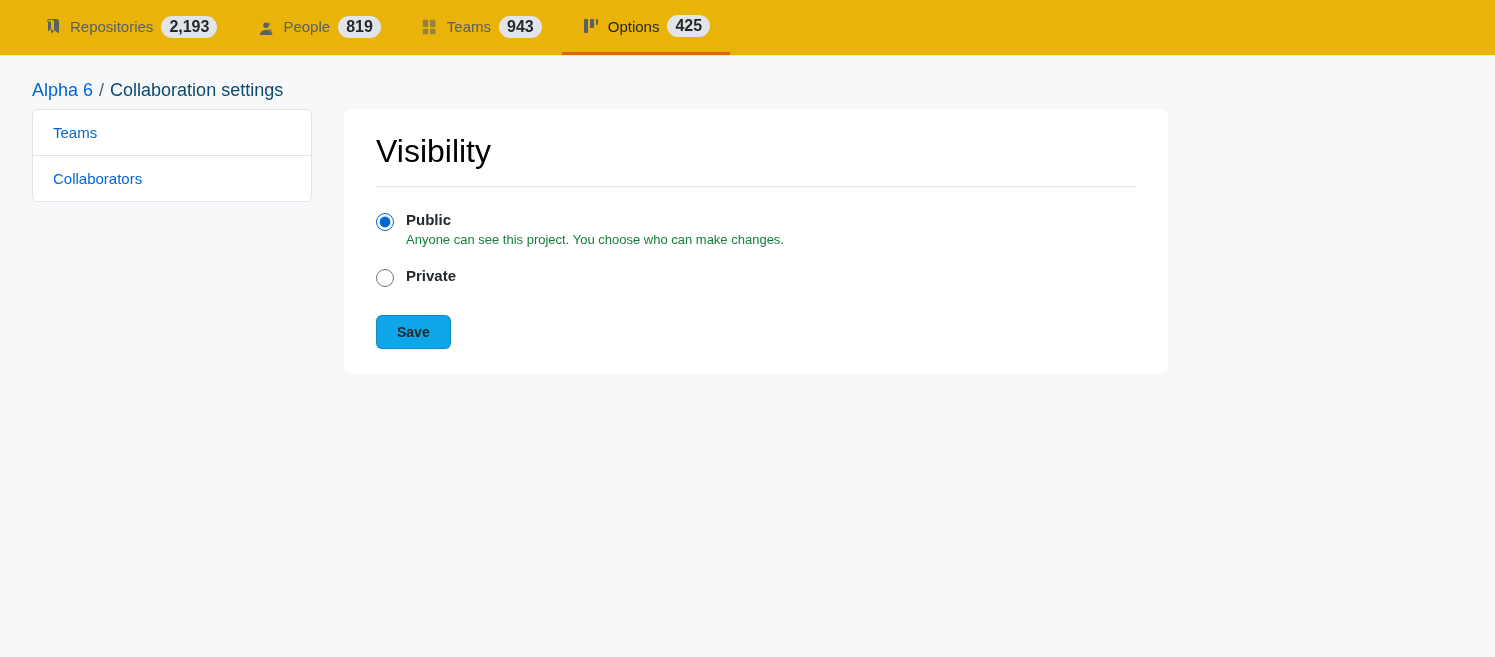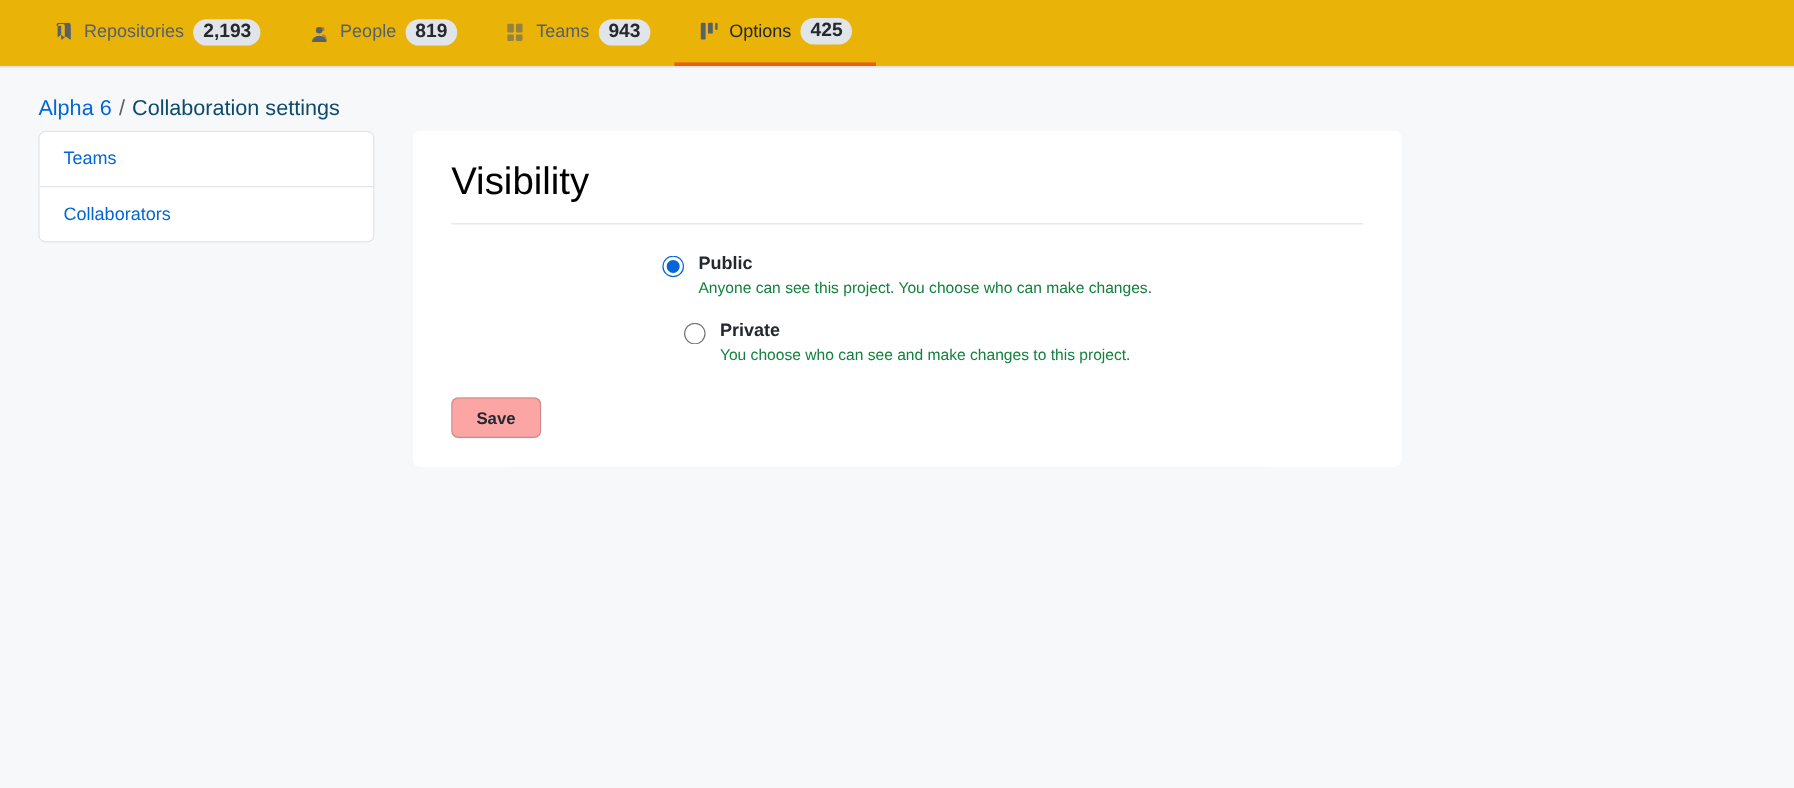--- a/index.html
+++ b/index.html
@@ -139,21 +139,20 @@
     .section-divider {
       border: none;
       border-top: 1px solid #e1e4e8;
       margin-bottom: 24px;
     }
 
     .radio-group {
       display: flex;
       flex-direction: column;
       gap: 20px;
-      align-items: center;
     }
 
     .radio-option {
       display: flex;
       align-items: flex-start;
       gap: 12px;
     }
 
     .radio-input {
       width: 18px;
@@ -180,21 +179,21 @@
       font-size: 13px;
       color: #15803d;
     }
 
     .save-btn {
       margin-top: 28px;
       padding: 8px 20px;
       font-size: 14px;
       font-weight: 600;
       color: #24292e;
-      background: #fca5a5;
+      background: #0ea5e9;
       border: 1px solid rgba(27,31,35,0.2);
       border-radius: 6px;
       cursor: pointer;
       box-shadow: 0 1px 0 rgba(27,31,35,0.04);
     }
   </style>
 </head>
 <body>
 
 <div class="top-nav">
@@ -275,21 +274,20 @@
           <div class="radio-label">
             <span class="radio-title">Public</span>
             <span class="radio-description">Anyone can see this project. You choose who can make changes.</span>
           </div>
         </div>
 
         <div class="radio-option">
           <input type="radio" name="visibility" class="radio-input" style="">
           <div class="radio-label">
             <span class="radio-title">Private</span>
-            <span class="radio-description">You choose who can see and make changes to this project.</span>
           </div>
         </div>
       </div>
 
       <button class="save-btn">Save</button>
     </div>
 
   </div>
 </div>
 

